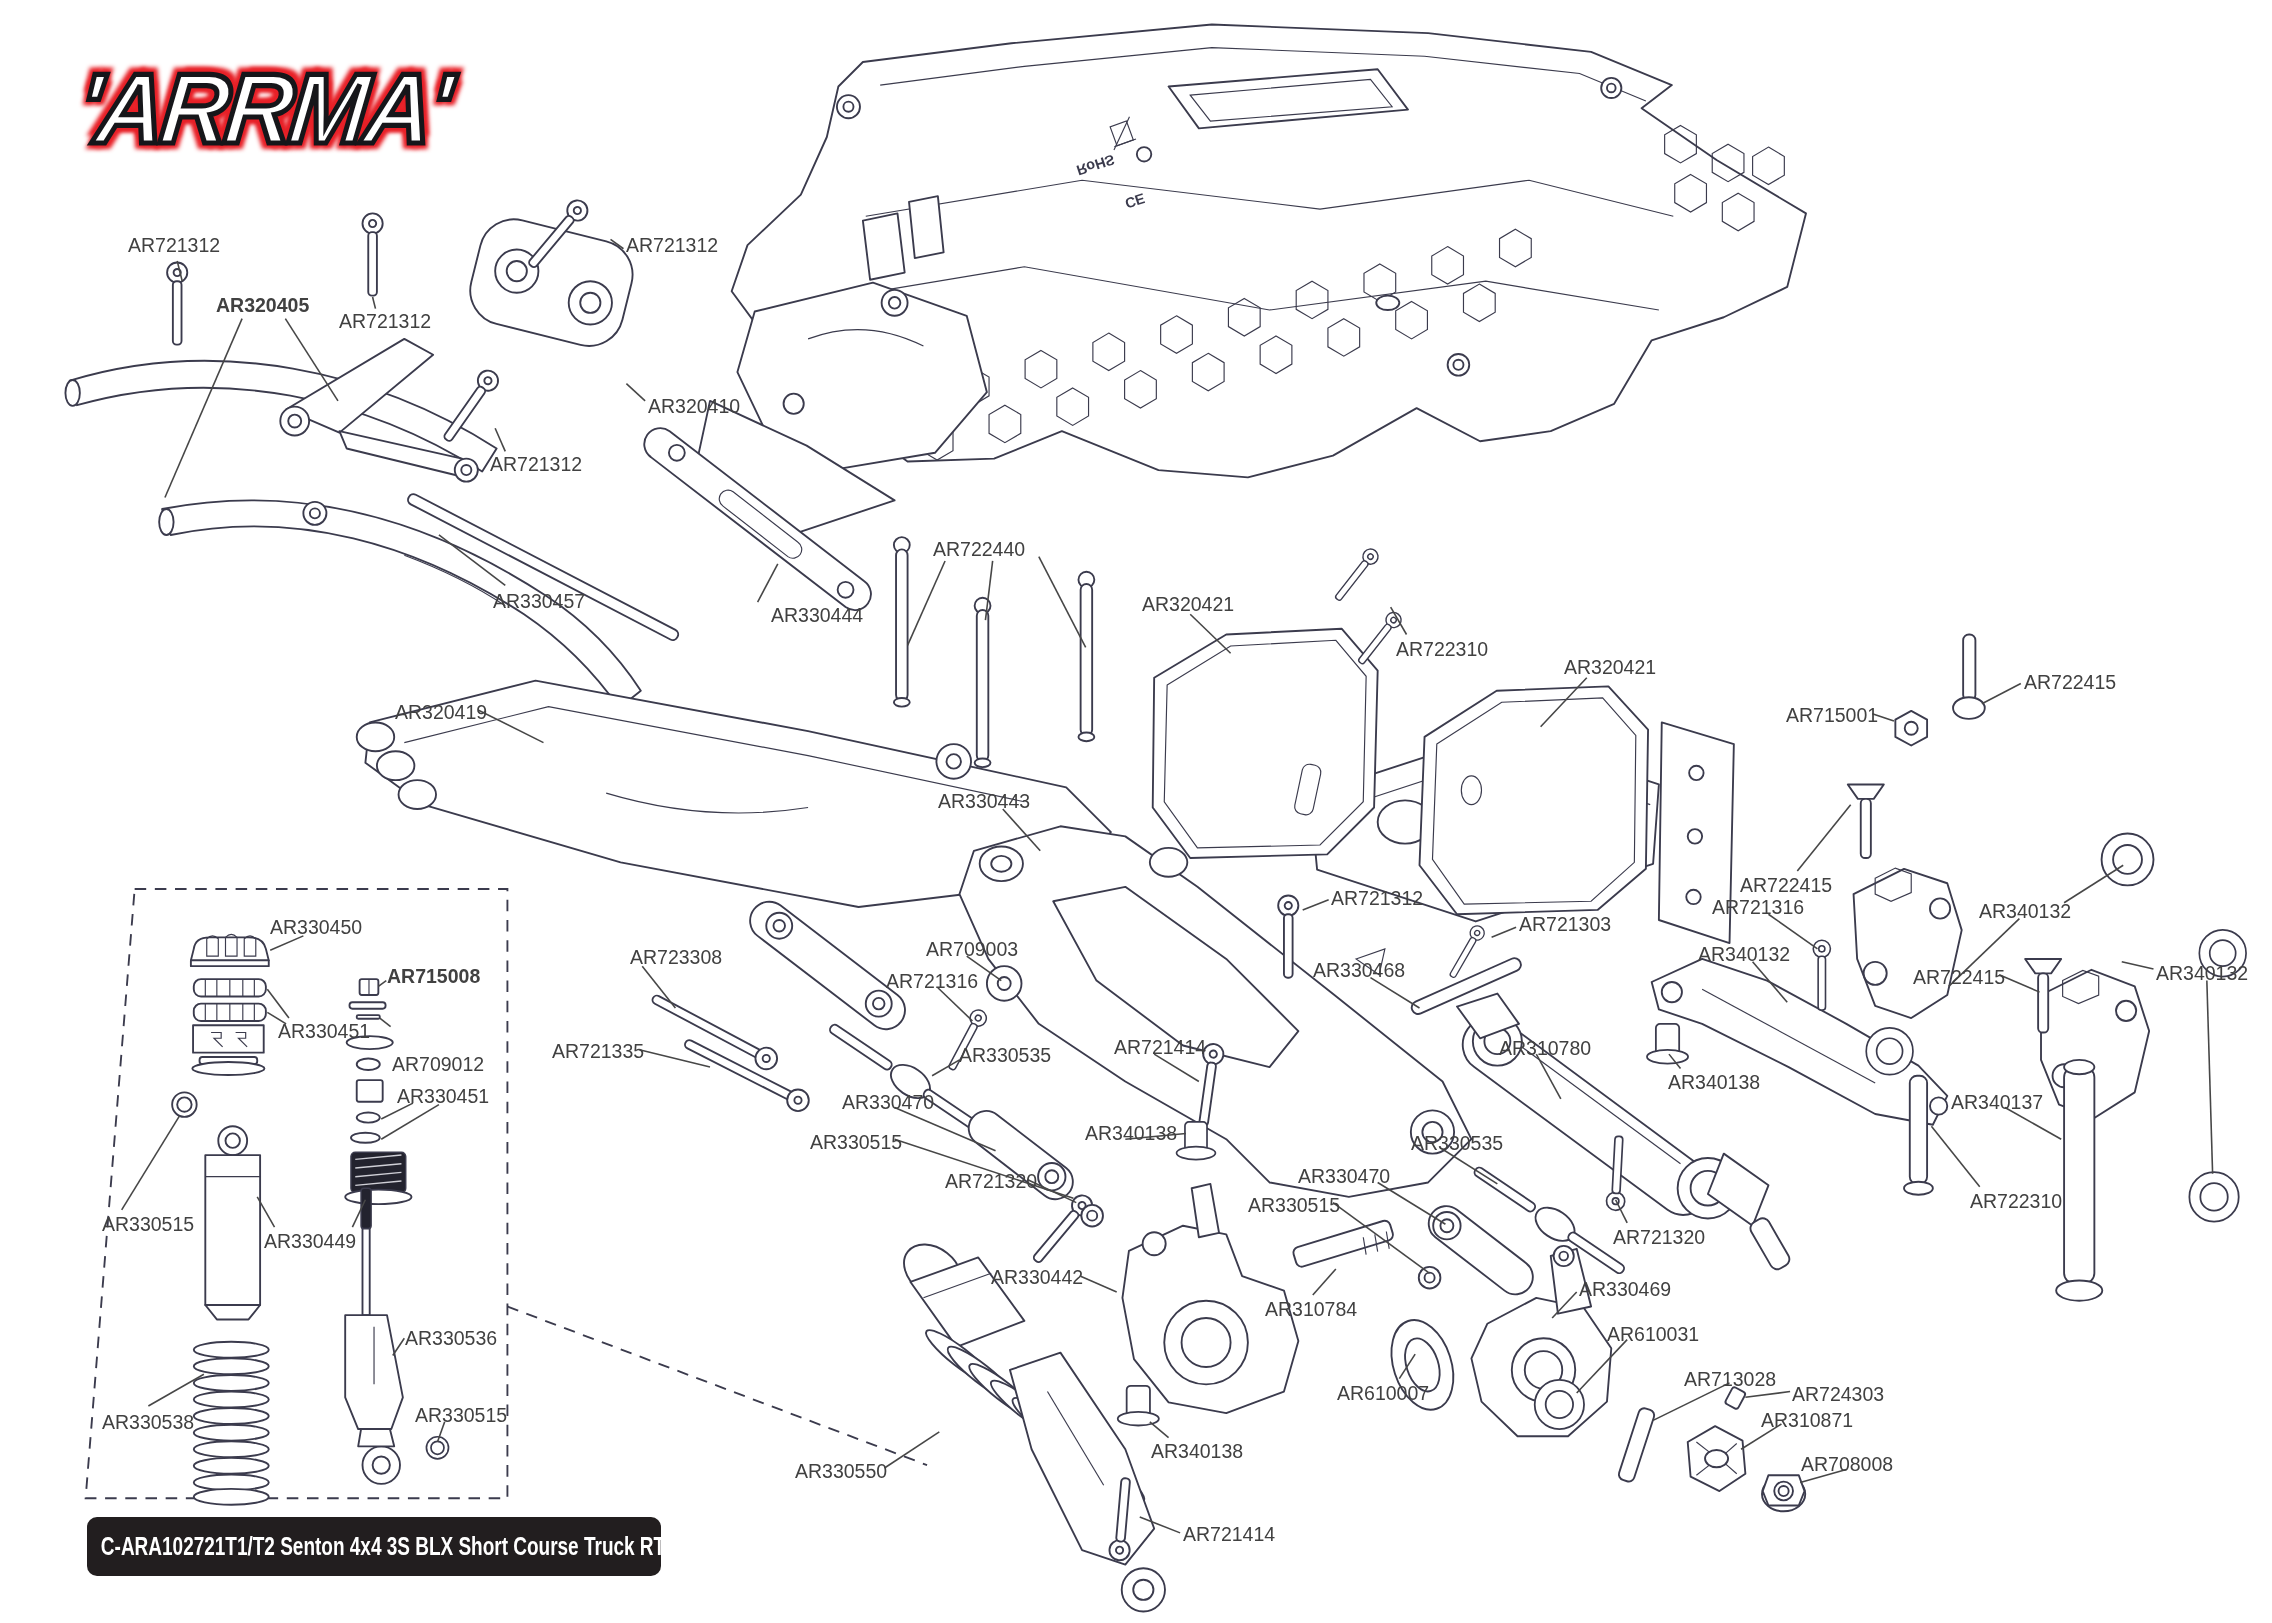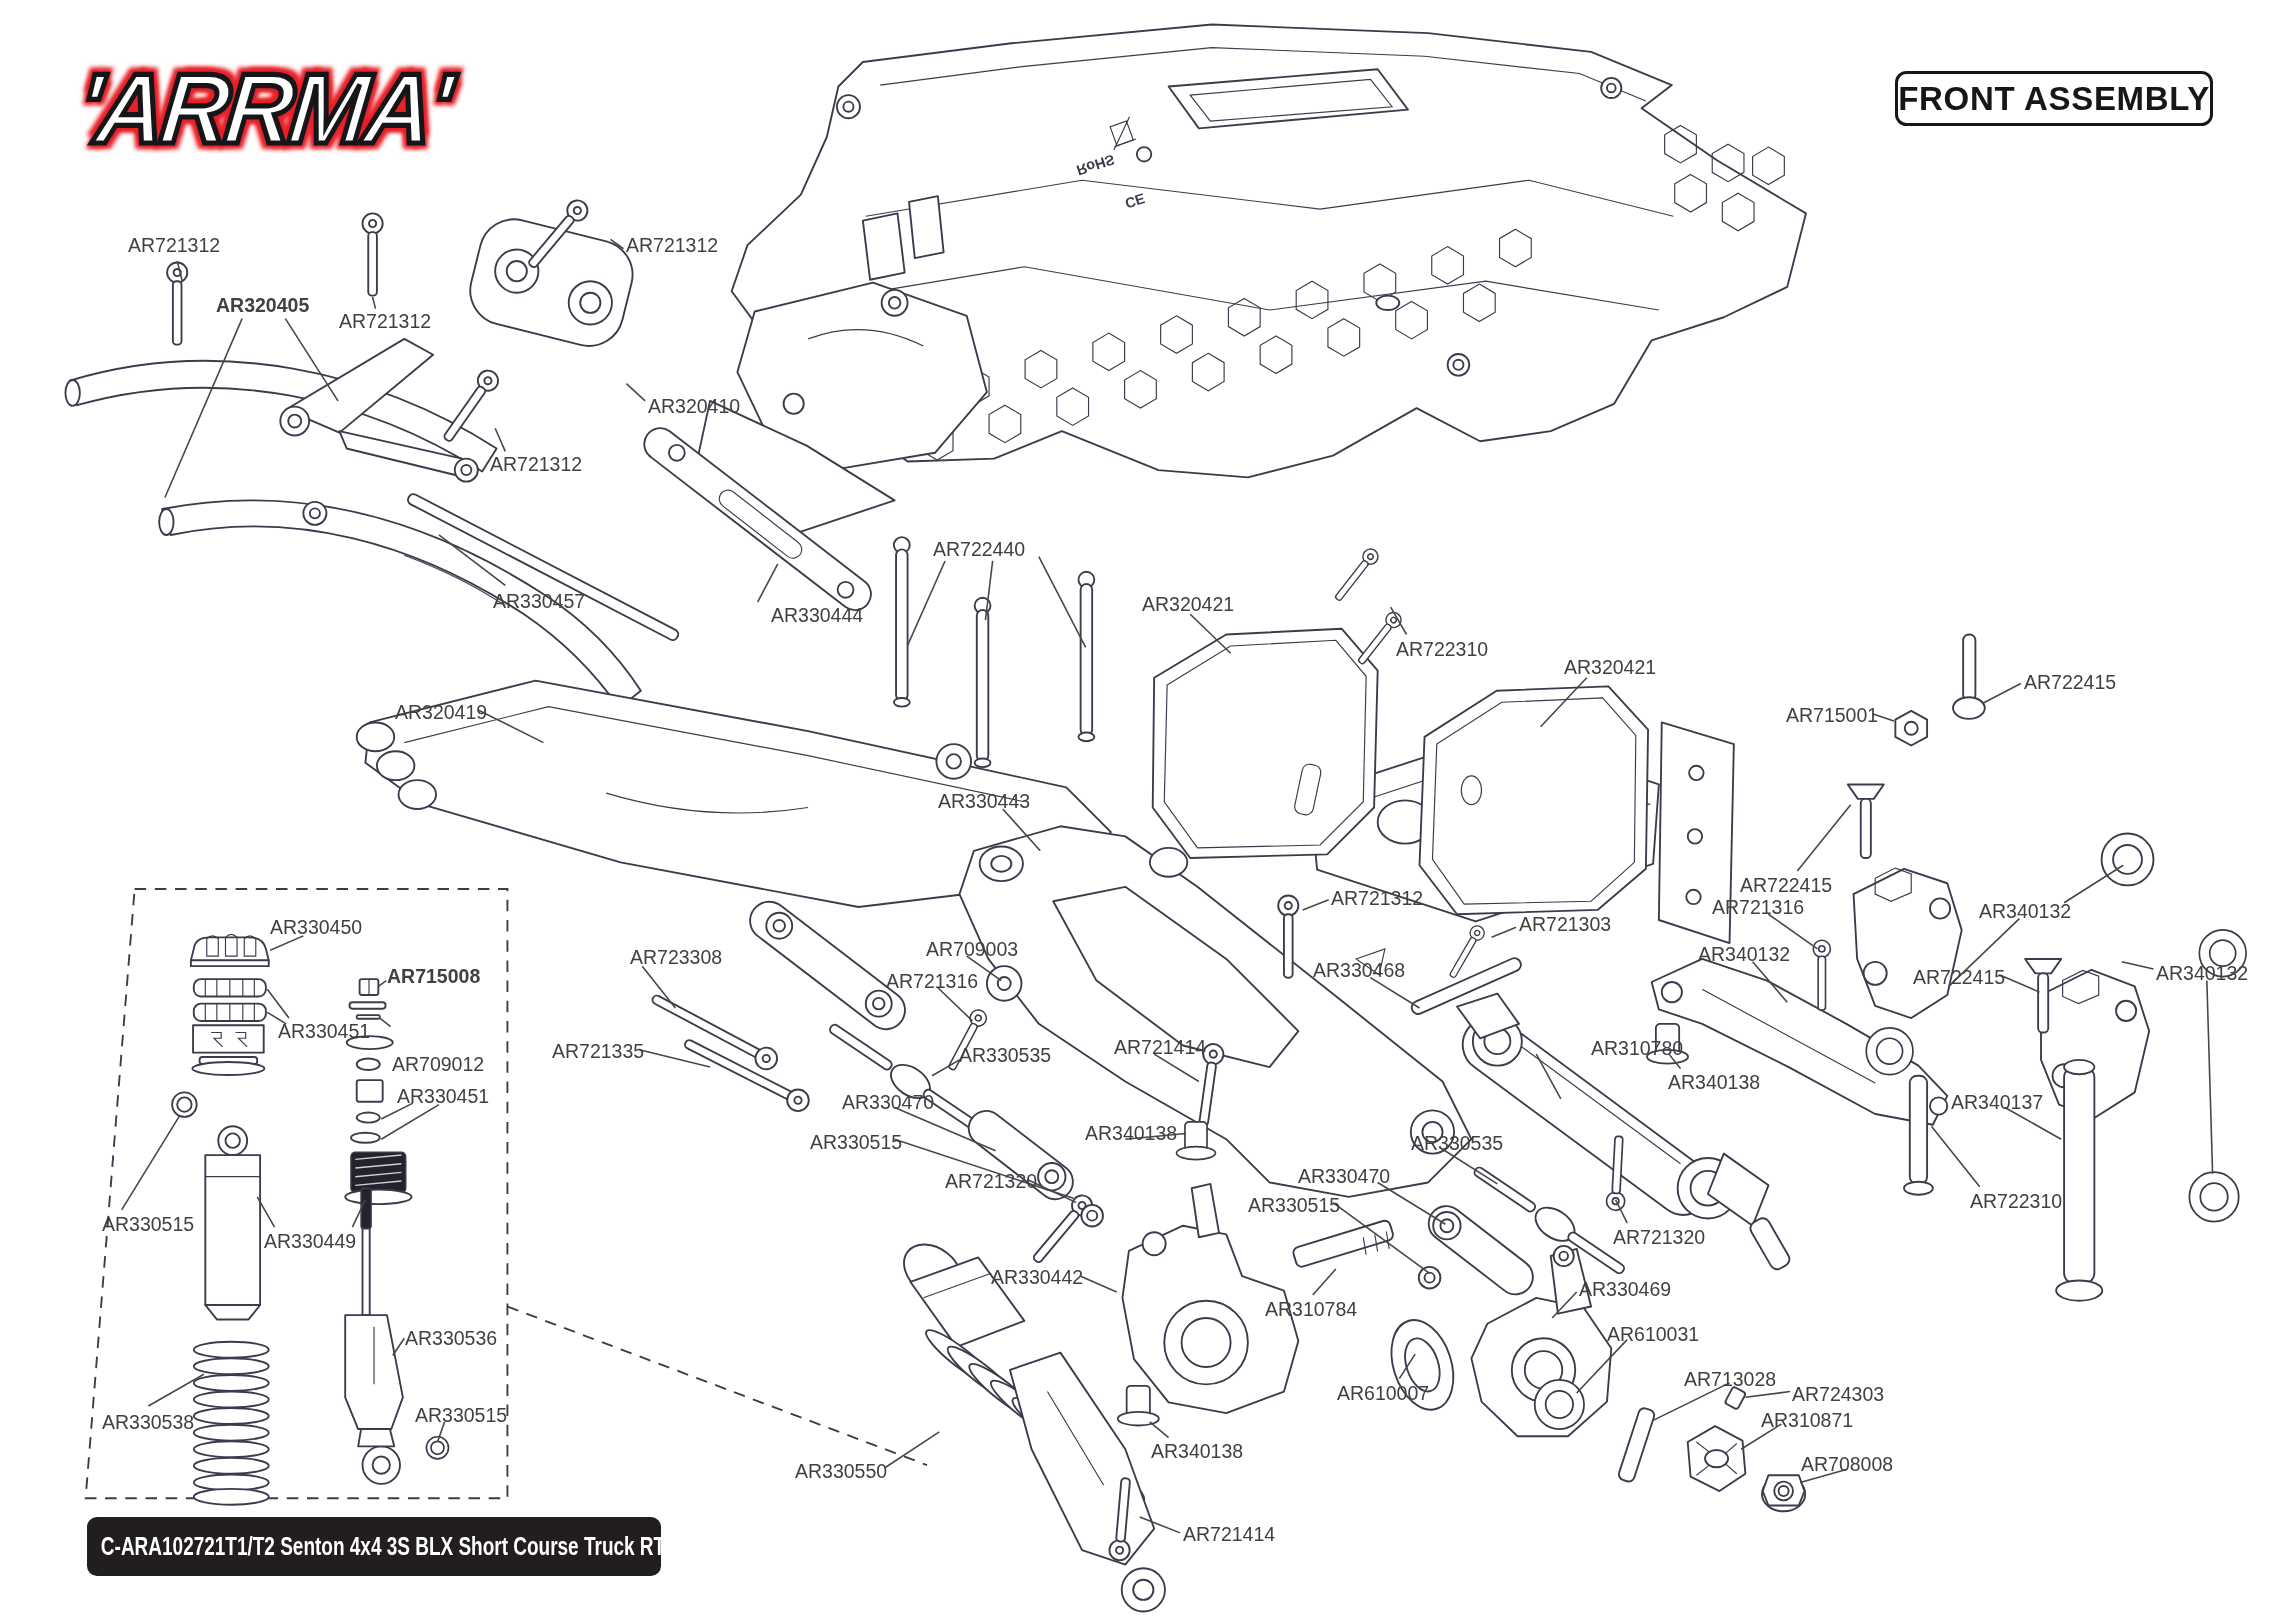--- a/index.html
+++ b/index.html
@@ -544,23 +544,20 @@
         <polyline points="560,1856 544,1880" class="leader"></polyline>
         <polyline points="205,1950 282,1906" class="leader"></polyline>
         <polyline points="616,1972 606,2000" class="leader"></polyline>
       </g>
   </svg>
 
   <div class="logo">
     <div class="logo-text">'ARRMA'</div>
   </div>
 
-  <div class="title-box">
-    <span>FRONT ASSEMBLY</span>
-  </div>
 
   <div class="model-bar">
     <span>C-ARA102721T1/T2 Senton 4x4 3S BLX Short Course Truck RTR</span>
   </div>
 
   <span class="mark" style="left:1076px;top:157px;transform:rotate(162deg) scaleX(-1);position:absolute;">RoHS</span>
   <span class="mark" style="left:1125px;top:193px;transform:rotate(162deg) scaleX(-1);position:absolute;">CE</span>
 
   <div id="label-layer">
       <div class="part-label" style="left: 128px; top: 234px;">AR721312</div>
@@ -591,21 +588,21 @@
       <div class="part-label" style="left: 926px; top: 938px;">AR709003</div>
       <div class="part-label" style="left: 886px; top: 970px;">AR721316</div>
       <div class="part-label" style="left: 630px; top: 946px;">AR723308</div>
       <div class="part-label" style="left: 552px; top: 1040px;">AR721335</div>
       <div class="part-label" style="left: 959px; top: 1044px;">AR330535</div>
       <div class="part-label" style="left: 1114px; top: 1036px;">AR721414</div>
       <div class="part-label" style="left: 842px; top: 1091px;">AR330470</div>
       <div class="part-label" style="left: 810px; top: 1131px;">AR330515</div>
       <div class="part-label" style="left: 1085px; top: 1122px;">AR340138</div>
       <div class="part-label" style="left: 945px; top: 1170px;">AR721320</div>
-      <div class="part-label" style="left: 1591px; top: 1037px; text-align: center;">AR310780</div>
+      <div class="part-label" style="left: 1499px; top: 1037px; text-align: center;">AR310780</div>
       <div class="part-label" style="left: 1668px; top: 1071px;">AR340138</div>
       <div class="part-label" style="left: 1951px; top: 1091px;">AR340137</div>
       <div class="part-label" style="left: 1970px; top: 1190px;">AR722310</div>
       <div class="part-label" style="left: 1411px; top: 1132px;">AR330535</div>
       <div class="part-label" style="left: 1298px; top: 1165px;">AR330470</div>
       <div class="part-label" style="left: 1248px; top: 1194px;">AR330515</div>
       <div class="part-label" style="left: 1613px; top: 1226px;">AR721320</div>
       <div class="part-label" style="left: 991px; top: 1266px;">AR330442</div>
       <div class="part-label" style="left: 1265px; top: 1298px;">AR310784</div>
       <div class="part-label" style="left: 1337px; top: 1382px;">AR610007</div>

